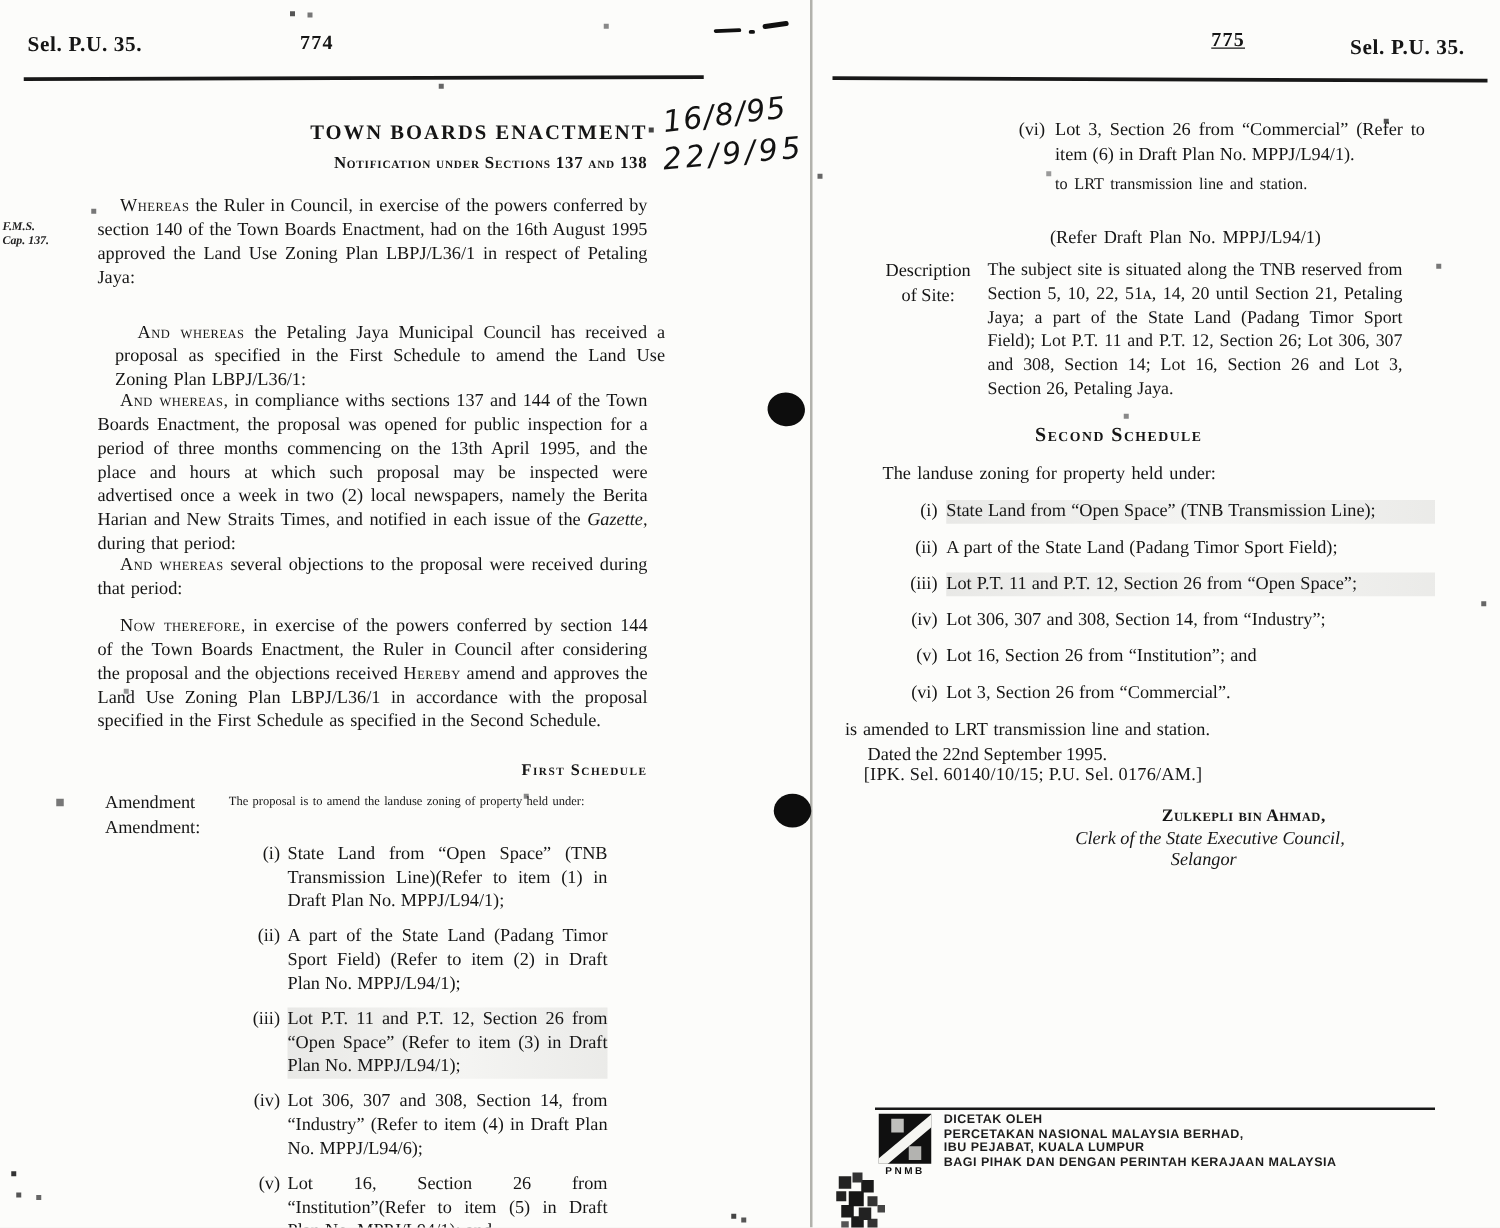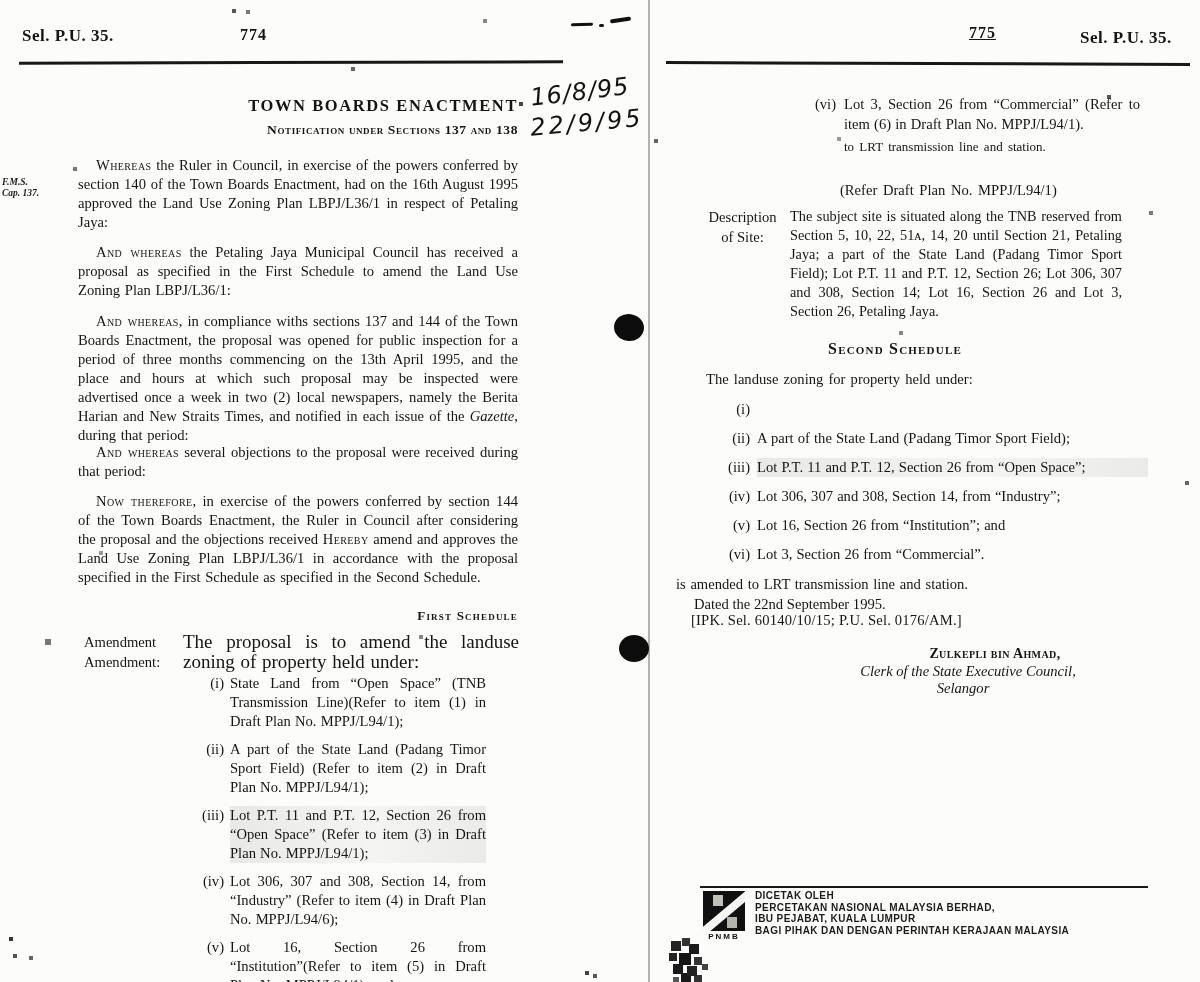--- a/index.html
+++ b/index.html
@@ -45,21 +45,21 @@
   .hdr-rule{position:absolute;height:2.5px;background:#181818;}
   .rule-left{left:19px;top:61px;width:544px;transform:rotate(-0.15deg);}
   .rule-right{left:666px;top:62px;width:524px;transform:rotate(0.2deg);}
   .margin-note{position:absolute;left:2px;top:177px;width:60px;
     font-size:9.5px;font-style:italic;font-weight:bold;line-height:11px;color:#222;}
   
   .title{top:96px;font-size:16.5px;letter-spacing:1.6px;}
   .subtitle{top:122px;font-size:13.5px;font-weight:600;letter-spacing:0.6px;}
   .first-schedule-h{top:608px;font-size:13px;letter-spacing:1.2px;}
   .pa-label{position:absolute;left:84px;top:632px;width:105px;font-size:14.6px;line-height:20px;}
-  .pa-intro{position:absolute;left:183px;top:632px;width:336px;font-size:19px;
+  .pa-intro{position:absolute;left:183px;top:632px;width:336px;font-size:10px;
     line-height:20px;text-align:justify;word-spacing:1px;}
   .list-left{position:absolute;left:190px;top:674px;width:296px;}
   .list-left .item{display:flex;margin-bottom:9px;font-size:14.6px;line-height:19px;}
   .list-left .num{flex:none;width:34px;text-align:right;padding-right:6px;}
   .list-left .itx{flex:1;text-align:justify;word-spacing:0.5px;}
   
   .cont-item{position:absolute;left:800px;top:94px;width:340px;display:flex;
     font-size:14.6px;line-height:20px;}
   .cont-item .num{flex:none;width:36px;text-align:right;padding-right:8px;}
   .cont-item .itx{flex:1;text-align:justify;word-spacing:0.5px;}
@@ -127,21 +127,21 @@
     <div class="margin-note">
       <div>F.M.S.</div>
       <div>Cap. 137.</div>
     </div>
 
     <h1 class="heading-center title" style="margin:0;">TOWN BOARDS ENACTMENT</h1>
     <h2 class="heading-center subtitle sc" style="margin:0;">Notification under Sections 137 and 138</h2>
 
     <p class="para" style="top:156px;margin:0;"><span class="sc">Whereas</span><span> the Ruler in Council, in exercise of the powers conferred by section 140 of the Town Boards Enactment, had on the 16th August 1995 approved the Land Use Zoning Plan LBPJ/L36/1 in respect of Petaling Jaya:</span></p>
 
-    <p class="para" style="top:243px;margin:0;"><span class="sc">And whereas</span><span> the Petaling Jaya Municipal Council has received a proposal as specified in the First Schedule to amend the Land Use Zoning Plan LBPJ/L36/1:</span></p>
+    <p class="para" style="top:243px;margin:14px;"><span class="sc">And whereas</span><span> the Petaling Jaya Municipal Council has received a proposal as specified in the First Schedule to amend the Land Use Zoning Plan LBPJ/L36/1:</span></p>
 
     <p class="para" style="top:312px;margin:0;"><span class="sc">And whereas</span><span>, in compliance withs sections 137 and 144 of the Town Boards Enactment, the proposal was opened for public inspection for a period of three months commencing on the 13th April 1995, and the place and hours at which such proposal may be inspected were advertised once a week in two (2) local newspapers, namely the Berita Harian and New Straits Times, and notified in each issue of the </span><i>Gazette</i><span>, during that period:</span></p>
 
     <p class="para" style="top:443px;margin:0;"><span class="sc">And whereas</span><span> several objections to the proposal were received during that period:</span></p>
 
     <p class="para" style="top:492px;margin:0;"><span class="sc">Now therefore</span><span>, in exercise of the powers conferred by section 144 of the Town Boards Enactment, the Ruler in Council after considering the proposal and the objections received </span><span class="sc">Hereby</span><span> amend and approves the Land Use Zoning Plan LBPJ/L36/1 in accordance with the proposal specified in the First Schedule as specified in the Second Schedule.</span></p>
 
     <h3 class="heading-center first-schedule-h sc" style="margin:0;">First Schedule</h3>
 
     <div class="pa-label">
@@ -192,20 +192,21 @@
       <div>of Site:</div>
     </div>
     <div class="desc-text">The subject site is situated along the TNB reserved from Section 5, 10, 22, 51ᴀ, 14, 20 until Section 21, Petaling Jaya; a part of the State Land (Padang Timor Sport Field); Lot P.T. 11 and P.T. 12, Section 26; Lot 306, 307 and 308, Section 14; Lot 16, Section 26 and Lot 3, Section 26, Petaling Jaya.</div>
 
     <h3 class="second-schedule-h sc" style="margin:0;">Second Schedule</h3>
     <div class="ss-intro">The landuse zoning for property held under:</div>
 
     <div class="list-right">
       <div class="item">
         <span class="num">(i)</span>
+        <span class="itx smear">State Land from “Open Space” (TNB Transmission Line);</span>
       </div>
       <div class="item">
         <span class="num">(ii)</span>
         <span class="itx">A part of the State Land (Padang Timor Sport Field);</span>
       </div>
       <div class="item">
         <span class="num">(iii)</span>
         <span class="itx smear">Lot P.T. 11 and P.T. 12, Section 26 from “Open Space”;</span>
       </div>
       <div class="item">

